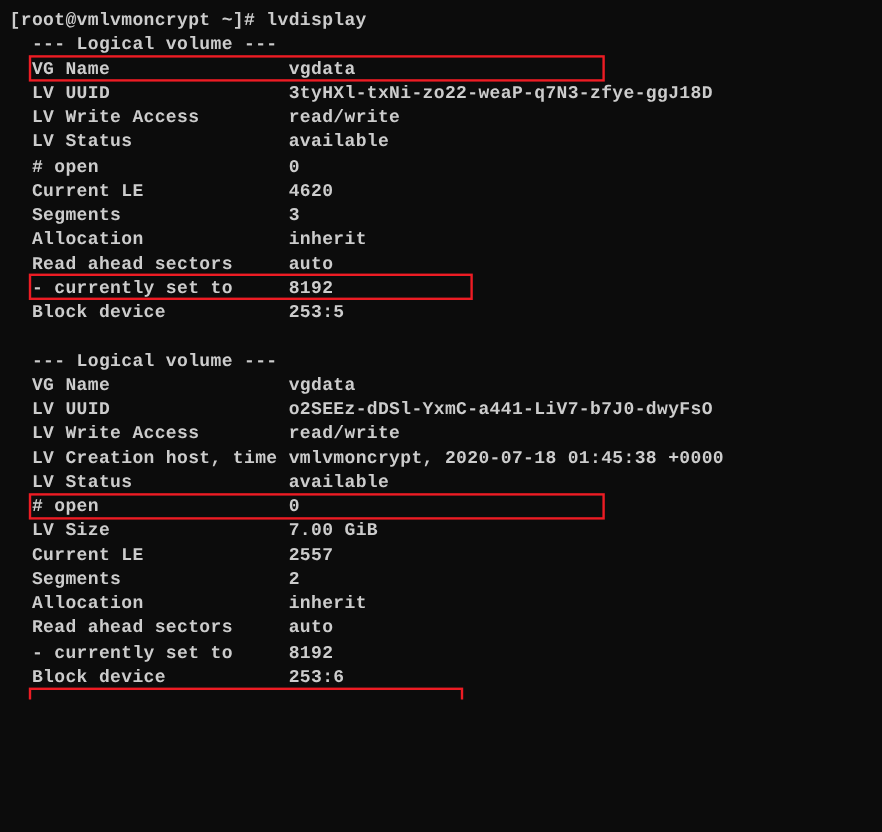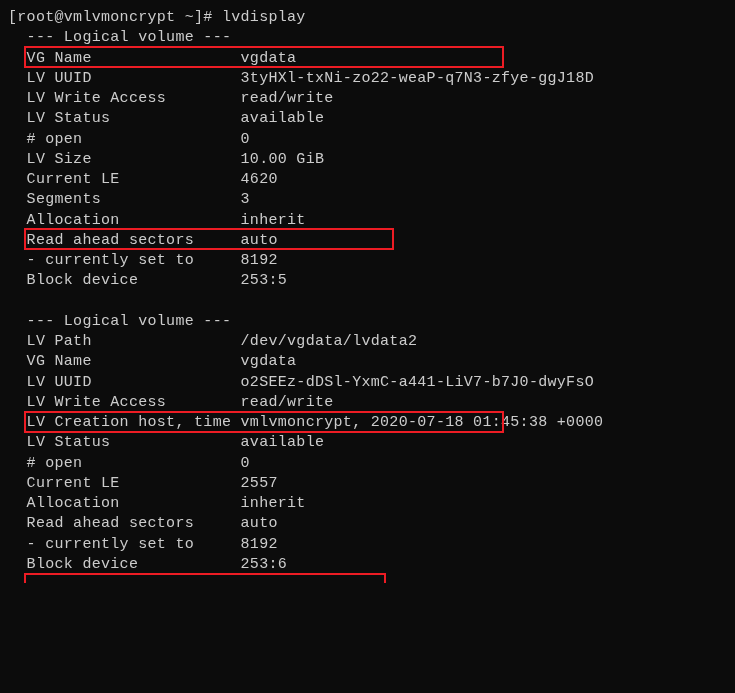--- a/index.html
+++ b/index.html
@@ -12,20 +12,21 @@
       font-family: 'Consolas', 'Courier New', monospace;
       font-size: 15px;
       color: #cccccc;
       padding: 8px;
       width: 735px;
       line-height: 1.35;
       letter-spacing: 0.3px;
     }
     .line {
       white-space: pre;
+      font-weight: bold;
     }
     .highlight-container {
       position: relative;
     }
     .highlight-box {
       position: absolute;
       border: 2px solid #ed1c24;
       pointer-events: none;
     }
     .prompt-host {
@@ -39,40 +40,40 @@
 
 <div class="line"><span class="prompt-host">[root@vmlvmoncrypt ~]# </span><span>lvdisplay</span></div>
 
 <div class="line">  --- Logical volume ---</div>
 
 <div class="line"><span>  VG Name                </span><span>vgdata</span></div>
 <div class="line"><span>  LV UUID                </span><span>3tyHXl-txNi-zo22-weaP-q7N3-zfye-ggJ18D</span></div>
 <div class="line"><span>  LV Write Access        </span><span>read/write</span></div>
 <div class="line"><span>  LV Status              </span><span>available</span></div>
 <div class="line"><span>  # open                 </span><span>0</span></div>
-<div class="line"><span>  LV Size                </span><span>10.00 GiB</span></div>
 <div class="line"><span>  Current LE             </span><span>4620</span></div>
 <div class="line"><span>  Segments               </span><span>3</span></div>
 <div class="line"><span>  Allocation             </span><span>inherit</span></div>
 <div class="line"><span>  Read ahead sectors     </span><span>auto</span></div>
 <div class="line"><span>  - currently set to     </span><span>8192</span></div>
 <div class="line"><span>  Block device           </span><span>253:5</span></div>
 
 <div class="line">&nbsp;</div>
 
 <div class="line">  --- Logical volume ---</div>
 
-<div class="line"><span>  LV Path                </span><span>/dev/vgdata/lvdata2</span></div>
 <div class="line"><span>  VG Name                </span><span>vgdata</span></div>
 <div class="line"><span>  LV UUID                </span><span>o2SEEz-dDSl-YxmC-a441-LiV7-b7J0-dwyFsO</span></div>
 <div class="line"><span>  LV Write Access        </span><span>read/write</span></div>
 <div class="line"><span>  LV Creation host, time </span><span>vmlvmoncrypt, 2020-07-18 01:45:38 +0000</span></div>
 <div class="line"><span>  LV Status              </span><span>available</span></div>
 <div class="line"><span>  # open                 </span><span>0</span></div>
+<div class="line"><span>  LV Size                </span><span>7.00 GiB</span></div>
 <div class="line"><span>  Current LE             </span><span>2557</span></div>
+<div class="line"><span>  Segments               </span><span>2</span></div>
 <div class="line"><span>  Allocation             </span><span>inherit</span></div>
 <div class="line"><span>  Read ahead sectors     </span><span>auto</span></div>
 <div class="line"><span>  - currently set to     </span><span>8192</span></div>
 <div class="line"><span>  Block device           </span><span>253:6</span></div>
 
 <div id="highlight-layer">
       <div class="highlight-box" style="top: 38px; left: 16px; width: 480px; height: 22px;"></div>
       <div class="highlight-box" style="top: 220px; left: 16px; width: 370px; height: 22px;"></div>
       <div class="highlight-box" style="top: 403px; left: 16px; width: 480px; height: 22px;"></div>
       <div class="highlight-box" style="top: 565px; left: 16px; width: 362px; height: 22px;"></div>

